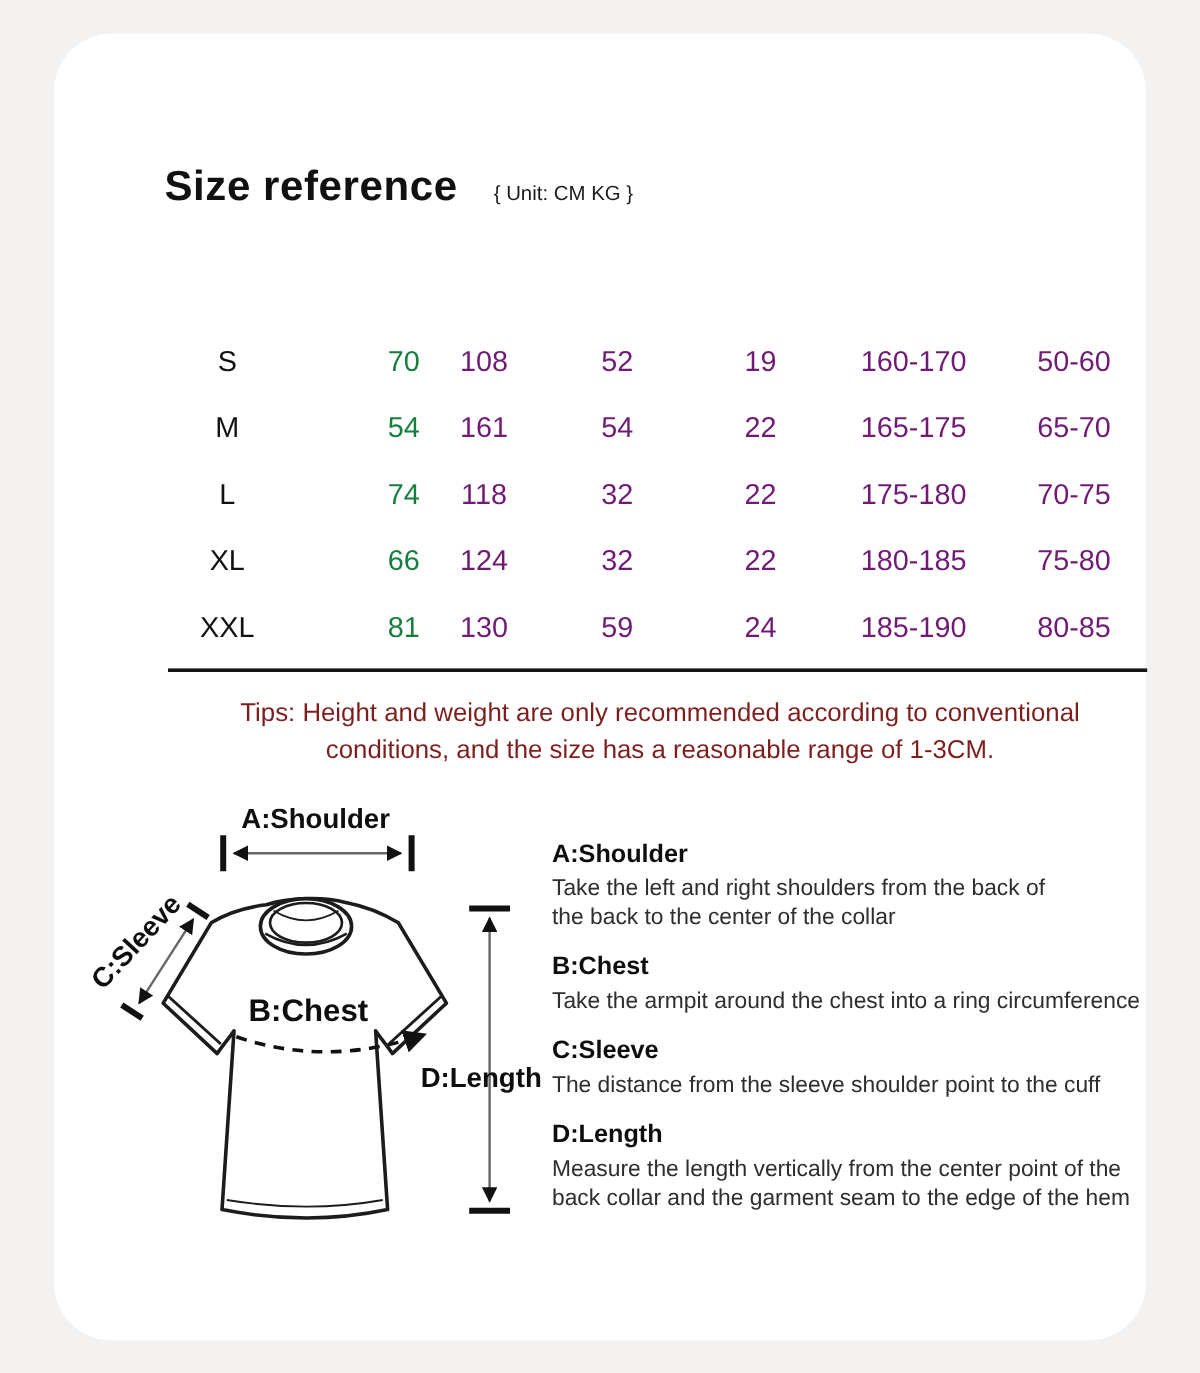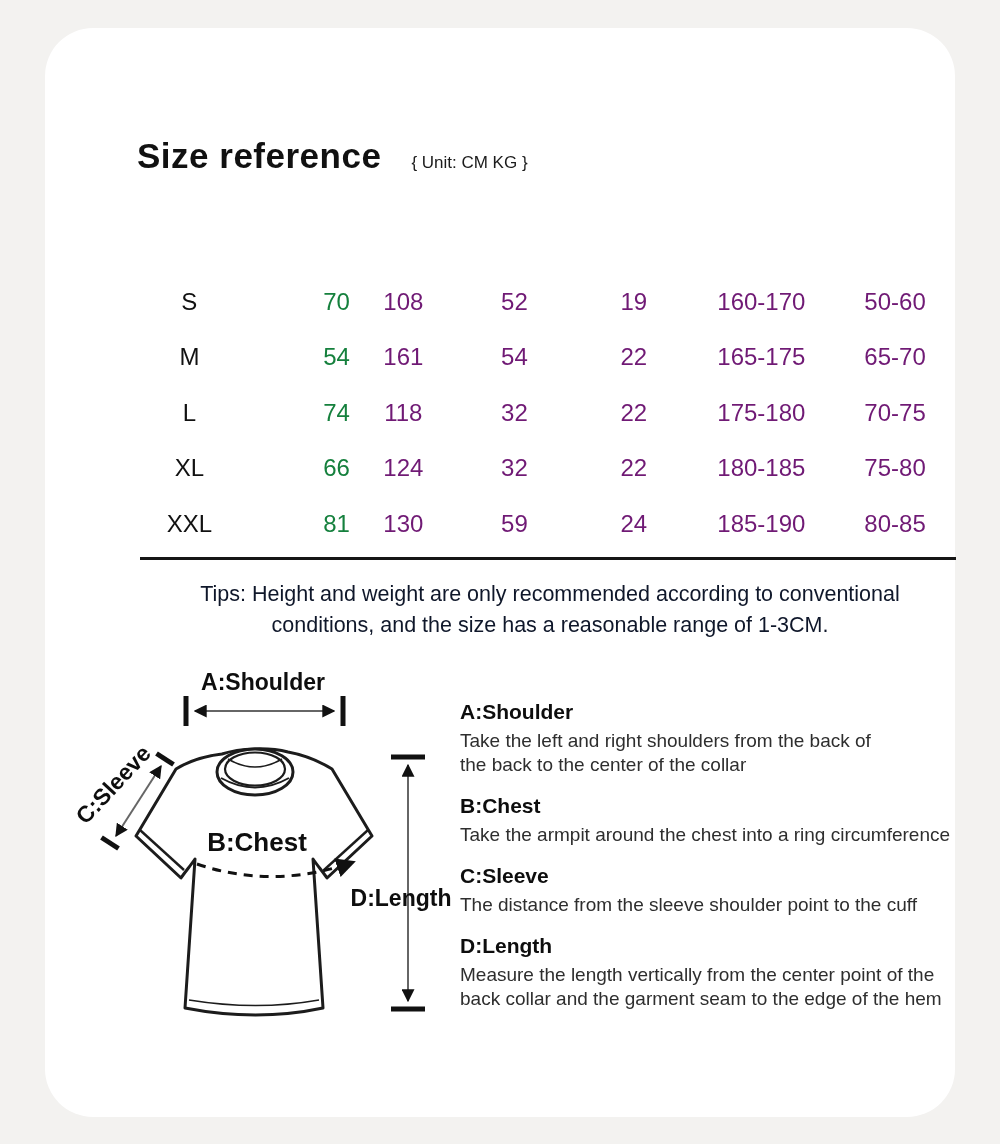--- a/index.html
+++ b/index.html
@@ -55,21 +55,21 @@
   .tbl-row .cell:nth-child(2) { color:#15803d;text-align:right; }
   .tbl-rule {
     position:absolute; left:95px; top:529px;
     width:816px; height:3px; background:#151515;
   }
 
   
   .tips {
     position:absolute; left:90px; top:551px; width:830px;
     text-align:center; font-size:21.5px; line-height:31px;
-    color:#0f172a; white-space:pre-line;
+    color:#7f1d1d; white-space:pre-line;
   }
 
   
   .diagram { position:absolute; left:28px; top:628px; width:400px; height:400px; }
   .diagram text { font-family:"Liberation Sans", sans-serif; fill:#0e0e0e; }
 
   
   .descs { position:absolute; left:415px; top:672px; width:560px; }
   .desc-section { margin-bottom:17px; }
   .desc-section h3 {

